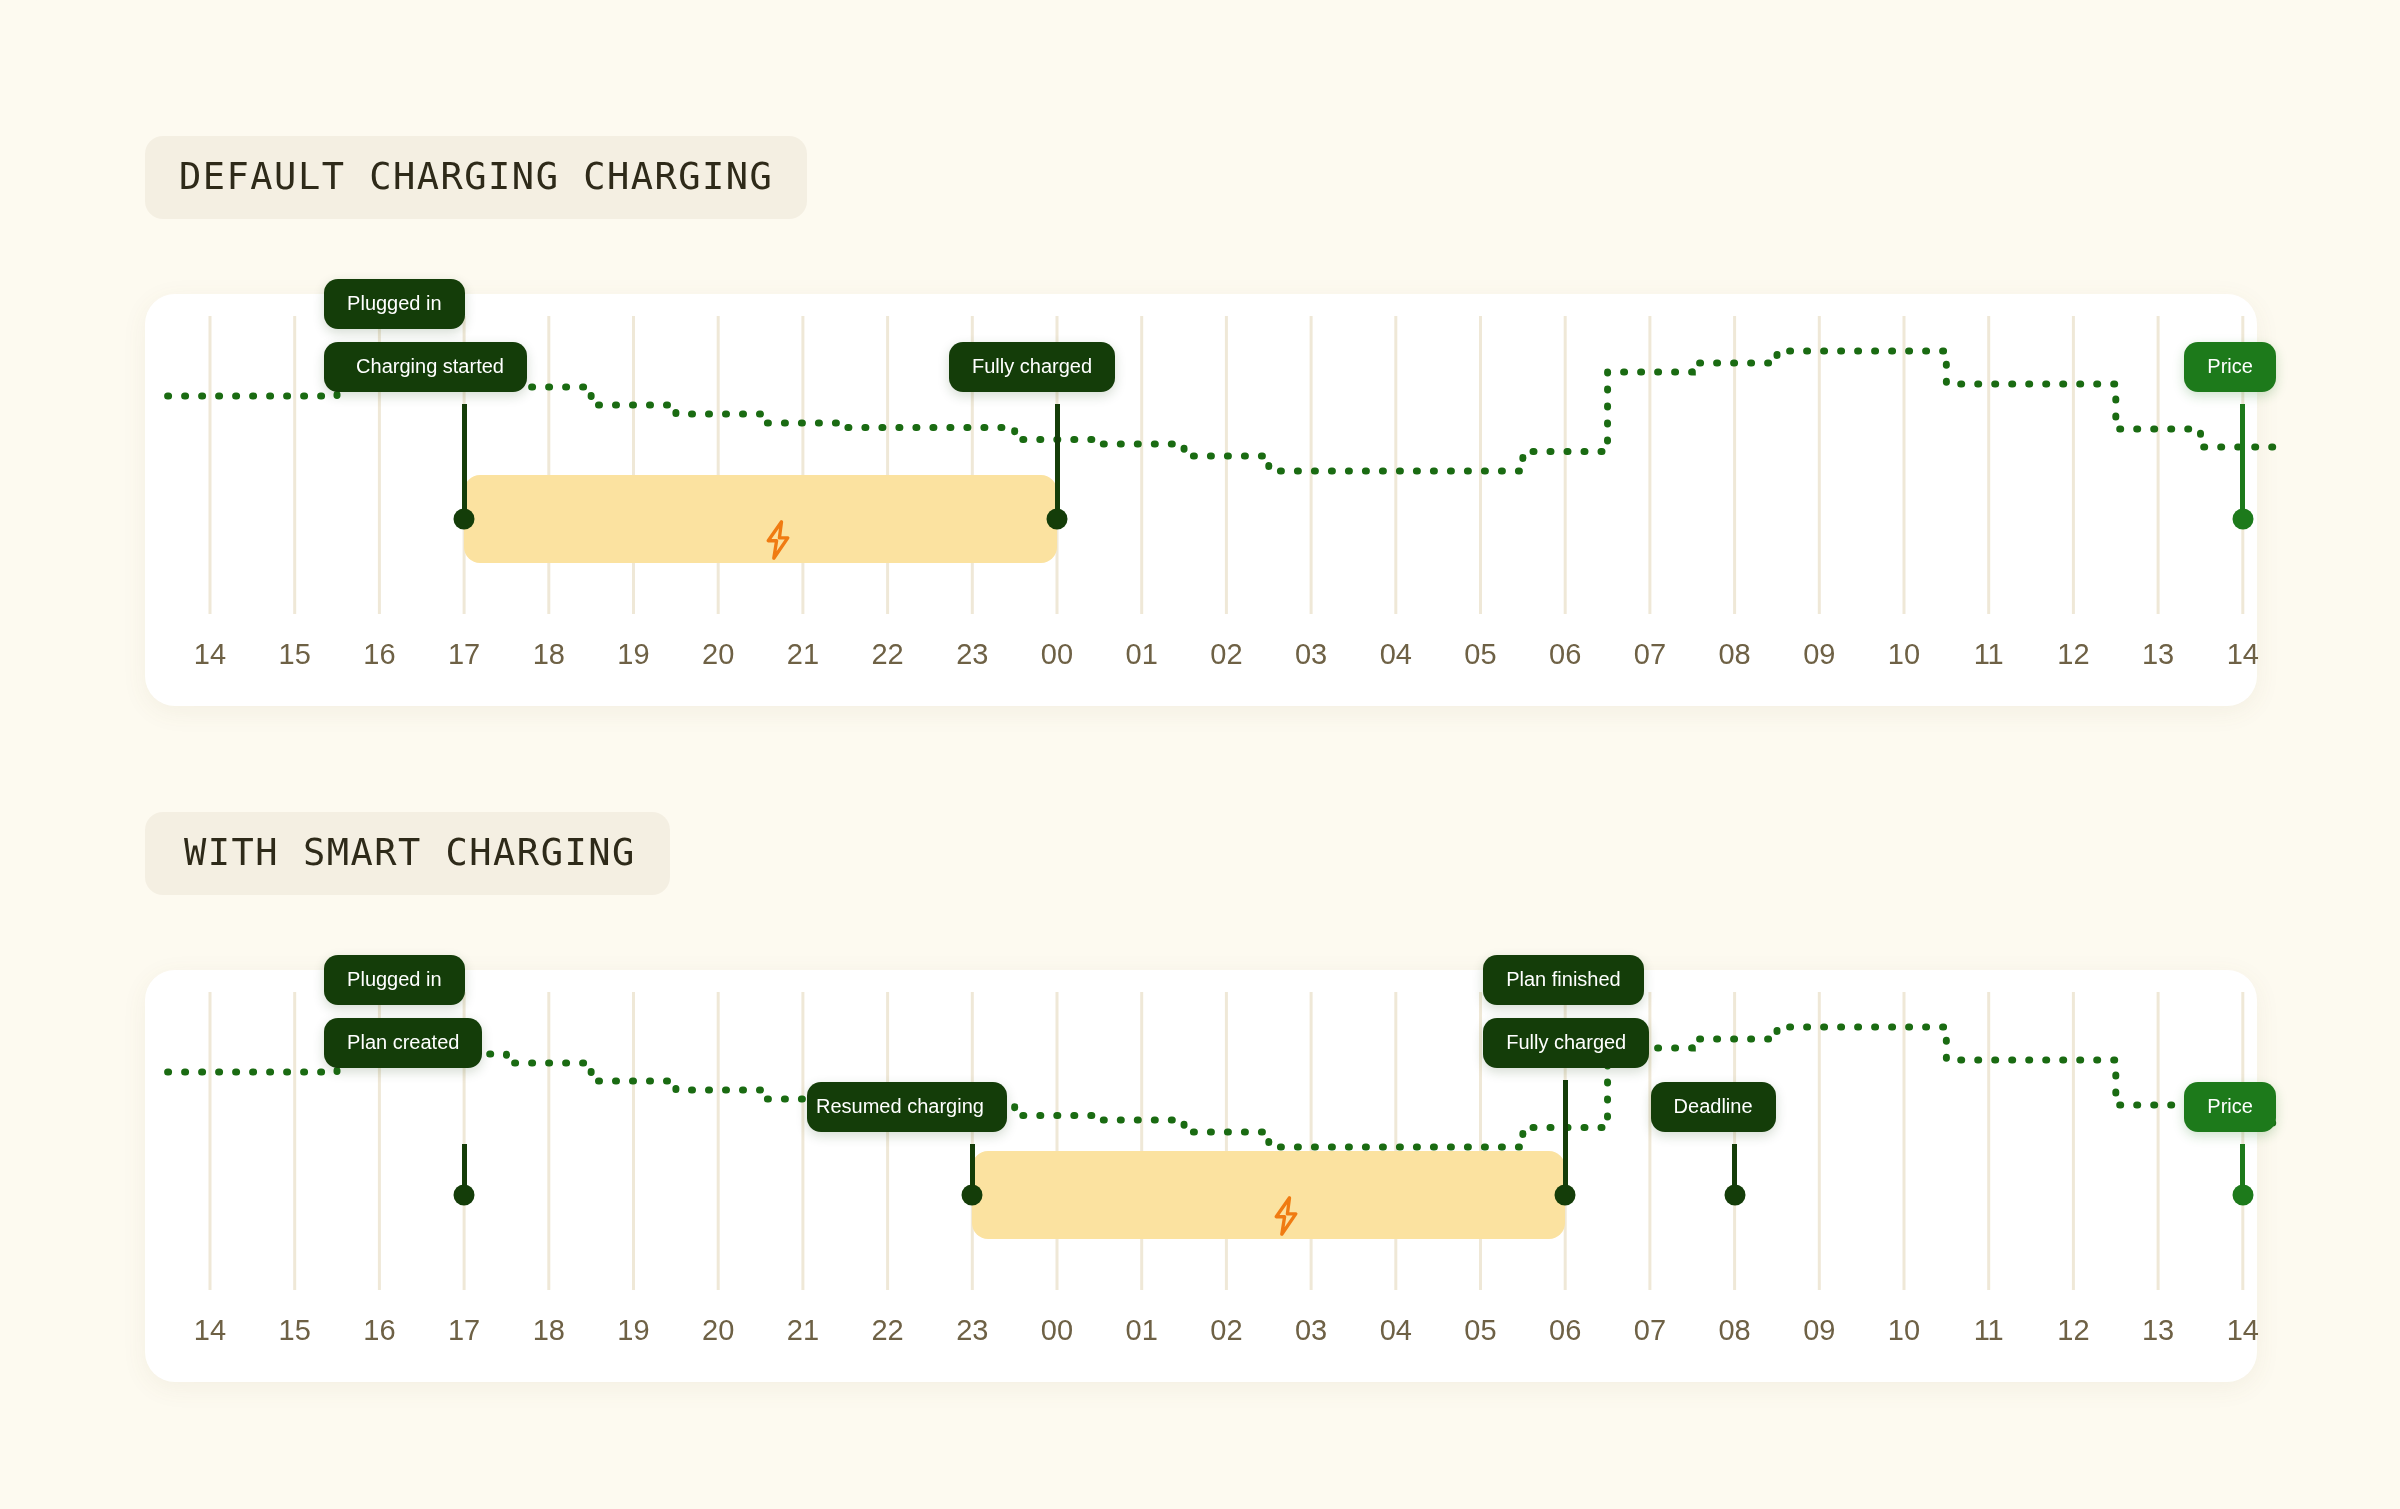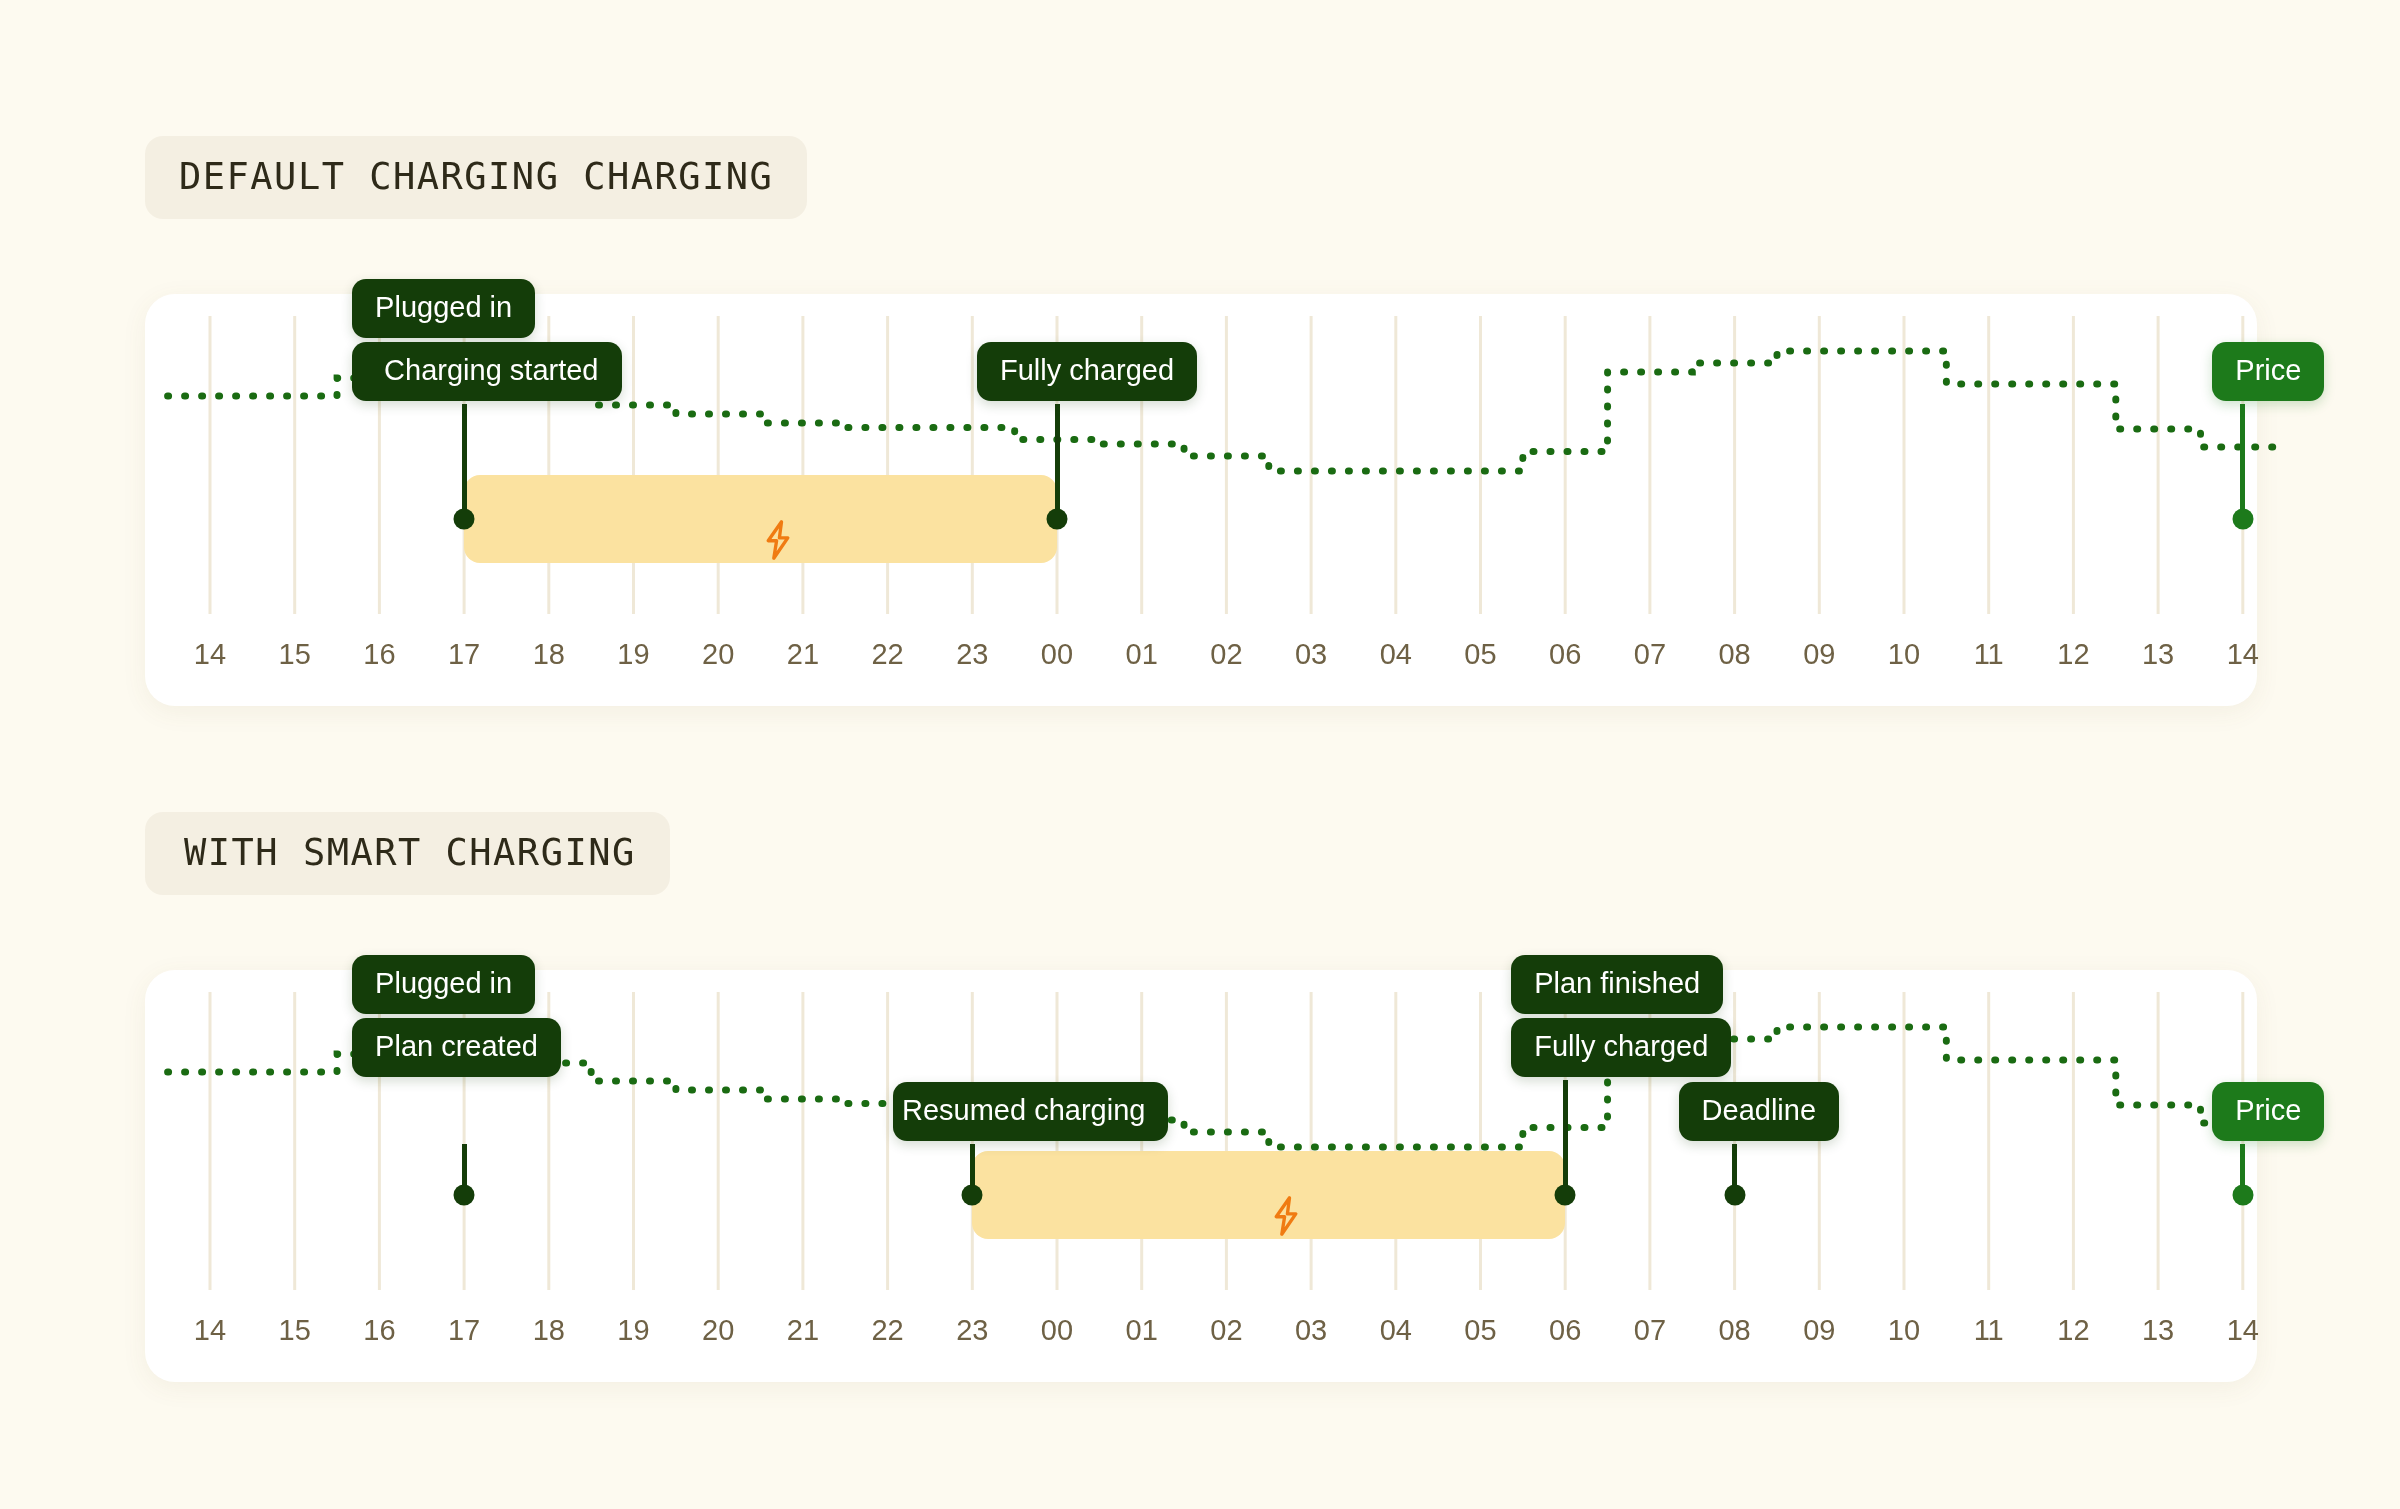--- a/index.html
+++ b/index.html
@@ -76,26 +76,25 @@
   
   .pill {
     position: absolute;
     display: inline-flex;
     align-items: center;
     justify-content: center;
     background: #143d09;
     color: #ffffff;
     border-radius: 14px;
     padding: 14px 23px 16px 23px;
-    font-size: 29px;
+    font-size: 20px;
     line-height: 1;
     white-space: nowrap;
     box-shadow: 0 4px 12px rgba(20, 61, 9, 0.18);
     z-index: 6;
-    margin-left: 28px;
   }
   .pill.price-pill { background: #1d7a1b; box-shadow: 0 4px 12px rgba(29,122,27,0.22); }
 
   .stem {
     position: absolute;
     width: 5px;
     background: #143d09;
     z-index: 4;
   }
   .stem.price-stem { background: #1d7a1b; }
@@ -264,21 +263,21 @@
           <svg width="34" height="42" viewBox="0 0 24 30" fill="none" stroke="#f07b12" stroke-width="2.4" stroke-linejoin="round" stroke-linecap="round">
             <path d="M14.5 2 L5 15.5 L11 15.5 L9 28 L19 13.5 L13 13.5 Z"></path>
           </svg>
         </div>
         <div class="pill" style="top: -15px; left: 179.1px;">Plugged in</div>
         <div class="pill" style="top: 48px; left: 179.1px;">Plan created</div>
         <div class="stem" style="left: 316.6px; top: 174px; height: 51px;"></div>
         <div class="dot" style="left: 319.1px; top: 225px;"></div>
         <div class="stem" style="left: 824.8px; top: 174px; height: 51px;"></div>
         <div class="dot" style="left: 827.3px; top: 225px;"></div>
-        <div class="pill" style="top: 112px; left: 720px; padding-left: 9px;">Resumed charging</div>
+        <div class="pill" style="top: 112px; left: 662px; padding-left: 9px;">Resumed charging</div>
         <div class="pill" style="top: -15px; left: 1338.2px;">Plan finished</div>
         <div class="stem" style="left: 1417.7px; top: 110px; height: 115px;"></div>
         <div class="dot" style="left: 1420.2px; top: 225px;"></div>
         <div class="pill" style="top: 48px; left: 1338.2px;">Fully charged</div>
         <div class="stem" style="left: 1587.1px; top: 174px; height: 51px;"></div>
         <div class="dot" style="left: 1589.6px; top: 225px;"></div>
         <div class="pill" style="top: 112px; left: 1505.6px;">Deadline</div>
         <div class="stem price-stem" style="left: 2095.3px; top: 174px; height: 51px; background: rgb(29, 122, 27);"></div>
         <div class="dot price-dot" style="left: 2097.8px; top: 225px; background: rgb(29, 122, 27);"></div>
         <div class="pill price-pill" style="top: 112px; left: 2039.3px;">Price</div>

